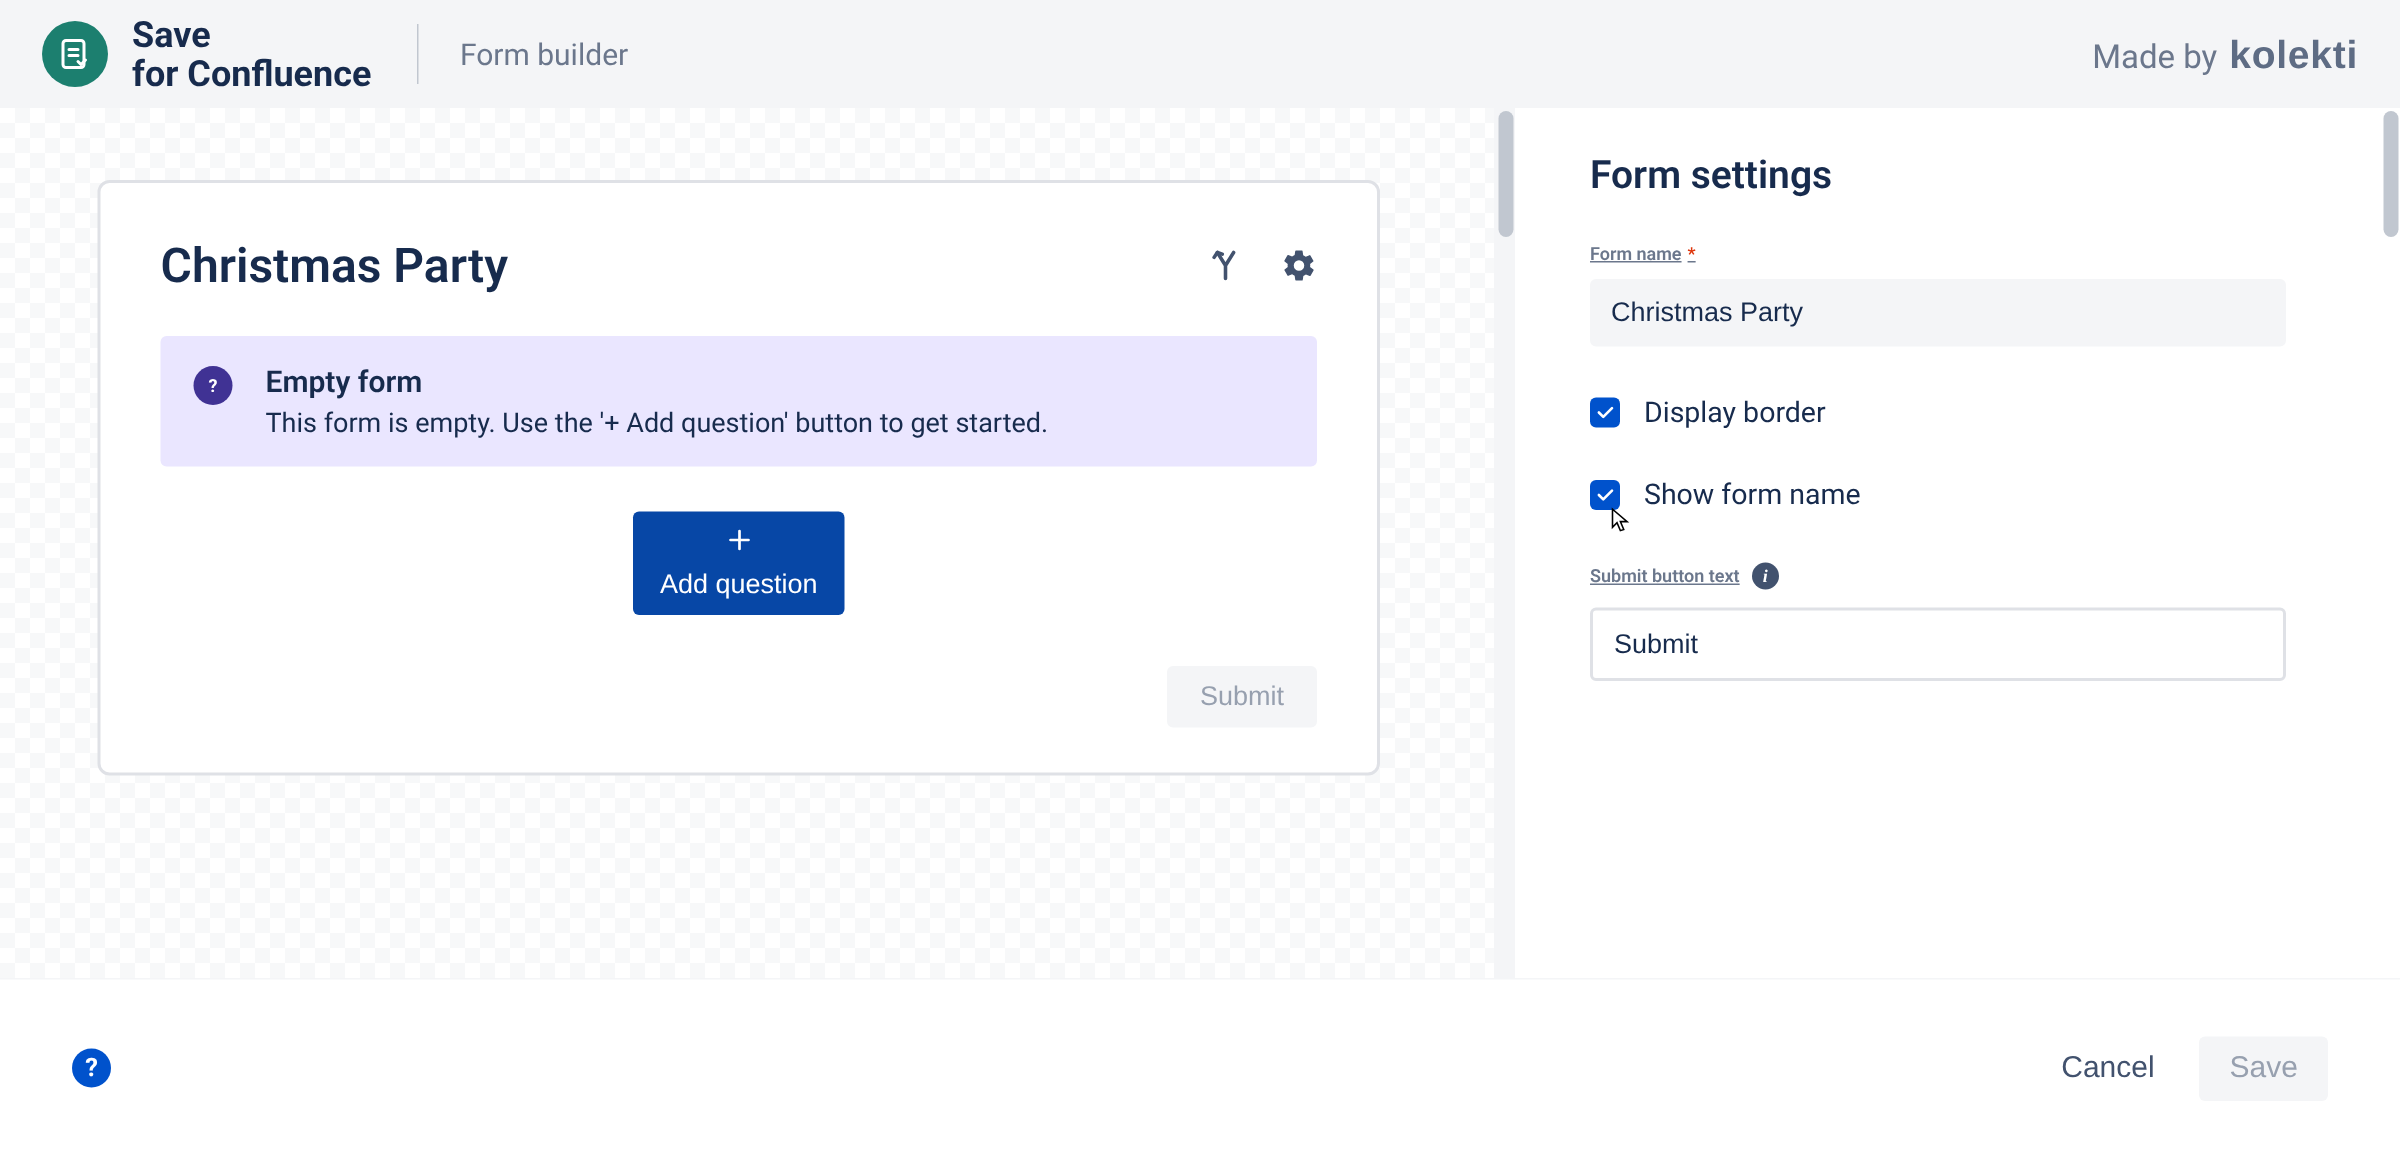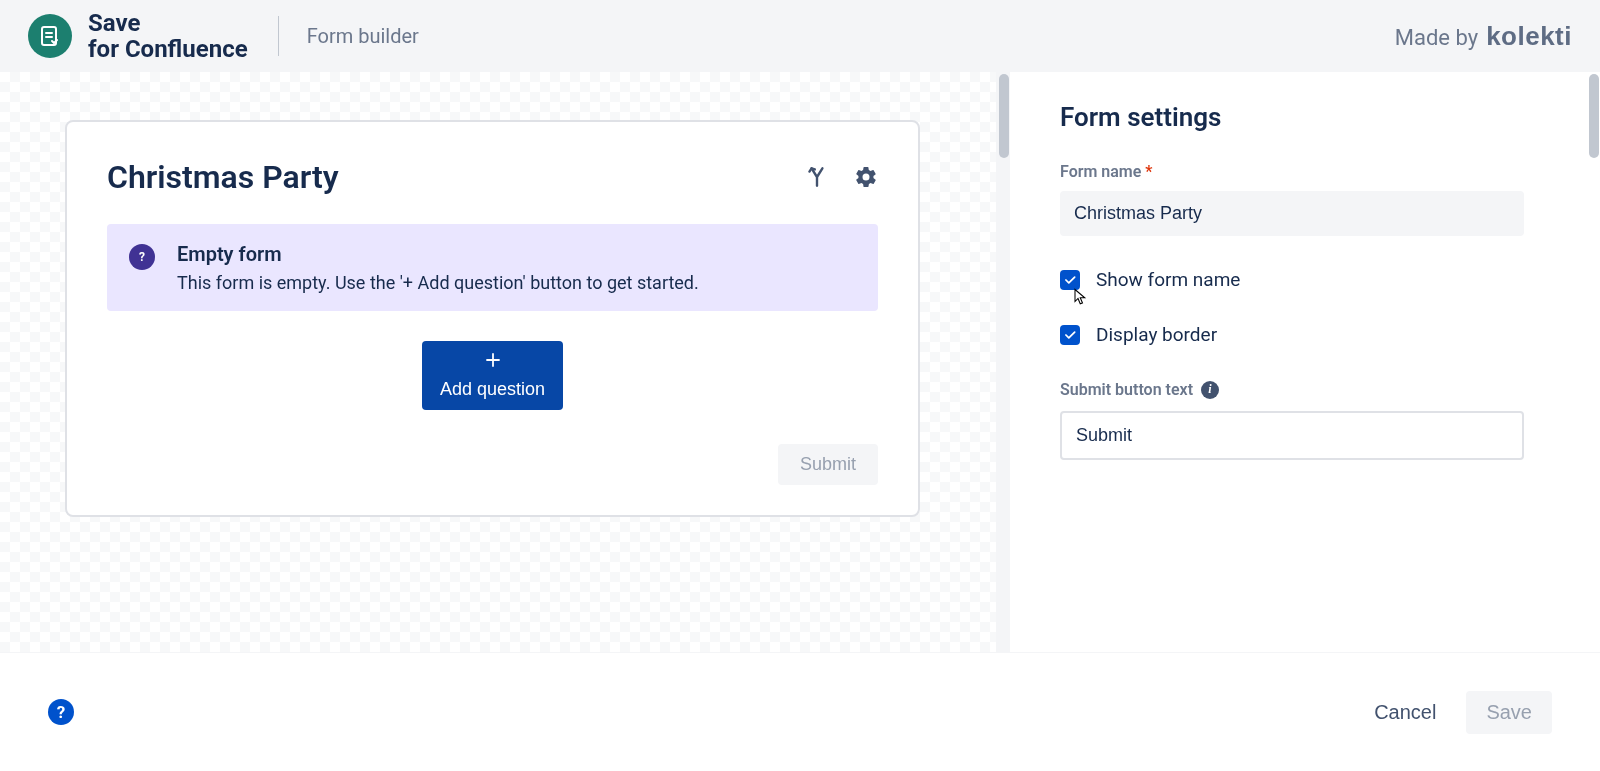--- a/index.html
+++ b/index.html
@@ -46,21 +46,21 @@
   
   .add-question-row { display:flex; justify-content:center; margin-top:30px;}
   .add-question-btn { background:#0747A6; color:#fff; border:none; border-radius:4px; padding:10px 18px; font-size:18px; font-weight:500; display:flex; align-items:center; gap:10px; cursor:pointer;flex-direction:column;}
   
   .submit-row { display:flex; justify-content:flex-end; margin-top:34px;}
   .submit-preview-btn { background:#F4F5F7; color:#97A0AF; border:none; border-radius:4px; padding:10px 22px; font-size:18px; font-weight:500;}
   
   
   .settings-pane { flex:1; padding:30px 76px 20px 50px; position:relative; background:#fff;}
   .settings-heading { font-size:26px; font-weight:600; color:#172B4D; margin-bottom:30px;}
-  .field-label { font-size:16px; font-weight:600; color:#6B778C; display:flex; align-items:center; gap:4px;}
+  .field-label { font-size:12px; font-weight:600; color:#6B778C; display:flex; align-items:center; gap:4px;text-decoration:underline;}
   .req-star { color:#DE350B;}
   .form-name-input { width:100%; margin-top:10px; border:none; background:#F4F5F7; border-radius:4px; padding:12px 14px; font-size:18px; color:#172B4D;}
   
   .checkbox-row { display:flex; align-items:center; gap:16px; margin-top:32px;}
   .cbox { width:20px; height:20px; border-radius:4px; background:#0052CC; display:flex; align-items:center; justify-content:center; flex-shrink:0; cursor:pointer;}
   .cbox-label { font-size:19px; color:#172B4D;}
   
   .submit-label-row { display:flex; align-items:center; gap:8px; margin-top:34px;}
   .info-dot { width:18px; height:18px; border-radius:50%; background:#42526E; color:#fff; font-size:12px; font-weight:700; display:flex; align-items:center; justify-content:center; font-style:italic; font-family:serif;}
   .submit-text-input { width:100%; margin-top:12px; border:2px solid #DFE1E6; border-radius:4px; padding:12px 14px; font-size:18px; color:#172B4D; background:#fff;}
@@ -157,42 +157,42 @@
 
   <div class="settings-pane">
     <div class="settings-heading">Form settings</div>
 
     <div class="field-label">
       <span>Form name</span>
         <span class="req-star">*</span>
     </div>
     <input class="form-name-input" value="Christmas Party" style="">
 
+    <div class="checkbox-row">
+      <div class="cbox">
+        <svg width="14" height="14" viewBox="0 0 24 24">
+            <path d="M5 12l5 5L20 7" stroke="#fff" stroke-width="3" fill="none" stroke-linecap="round" stroke-linejoin="round"></path>
+          </svg>
+      </div>
+      <span class="cbox-label">Display border</span>
+    </div>
+
     <div class="checkbox-row" style="position:relative;">
       <div class="cbox">
         <svg width="14" height="14" viewBox="0 0 24 24">
             <path d="M5 12l5 5L20 7" stroke="#fff" stroke-width="3" fill="none" stroke-linecap="round" stroke-linejoin="round"></path>
           </svg>
       </div>
       <span class="cbox-label">Show form name</span>
 
       <svg class="cursor-glyph" style="left:12px; top:18px;" width="18" height="22" viewBox="0 0 24 24">
         <path d="M4 2 L4 18 L8 14 L11 21 L14 20 L11 13 L17 13 Z" fill="#fff" stroke="#000" stroke-width="1.4"></path>
       </svg>
     </div>
 
-    <div class="checkbox-row">
-      <div class="cbox">
-        <svg width="14" height="14" viewBox="0 0 24 24">
-            <path d="M5 12l5 5L20 7" stroke="#fff" stroke-width="3" fill="none" stroke-linecap="round" stroke-linejoin="round"></path>
-          </svg>
-      </div>
-      <span class="cbox-label">Display border</span>
-    </div>
-
     <div class="submit-label-row">
       <span class="field-label">Submit button text</span>
       <span class="info-dot">i</span>
     </div>
     <input class="submit-text-input" value="Submit" style="">
 
     <div class="settings-scrollbar">
       <div class="settings-scroll-thumb"></div>
     </div>
   </div>

